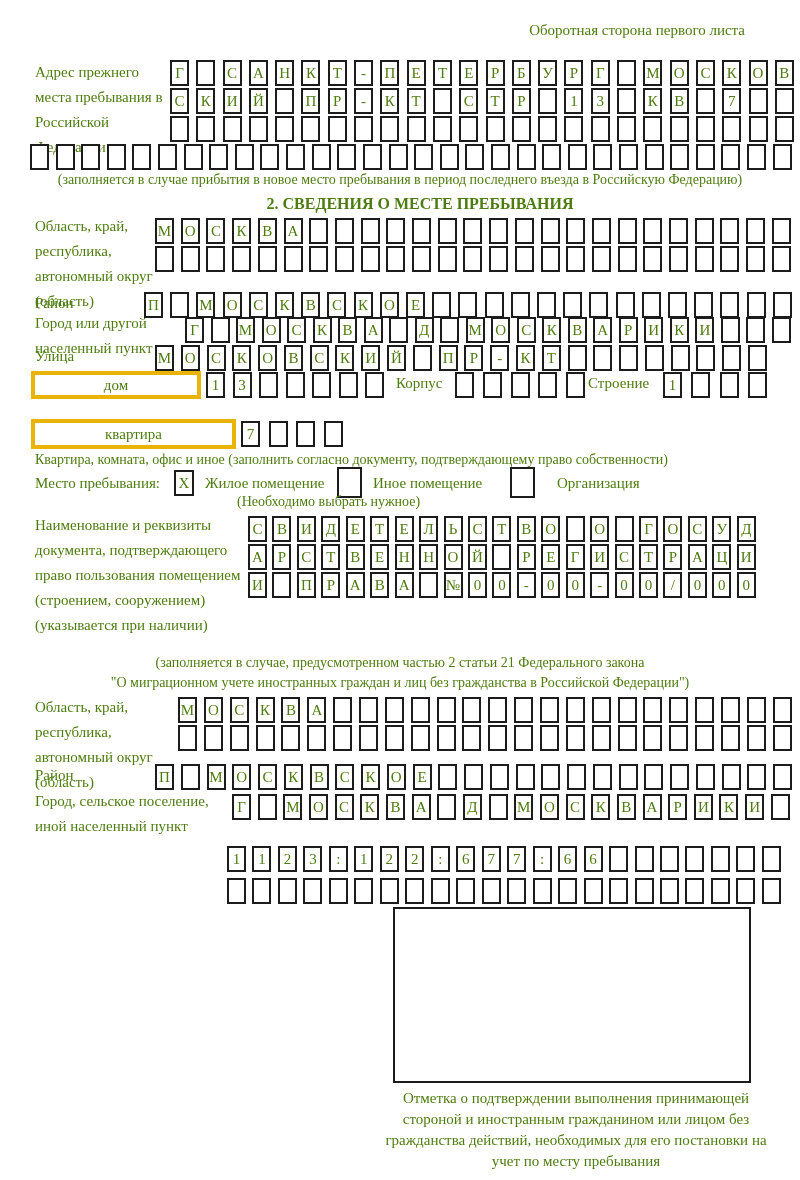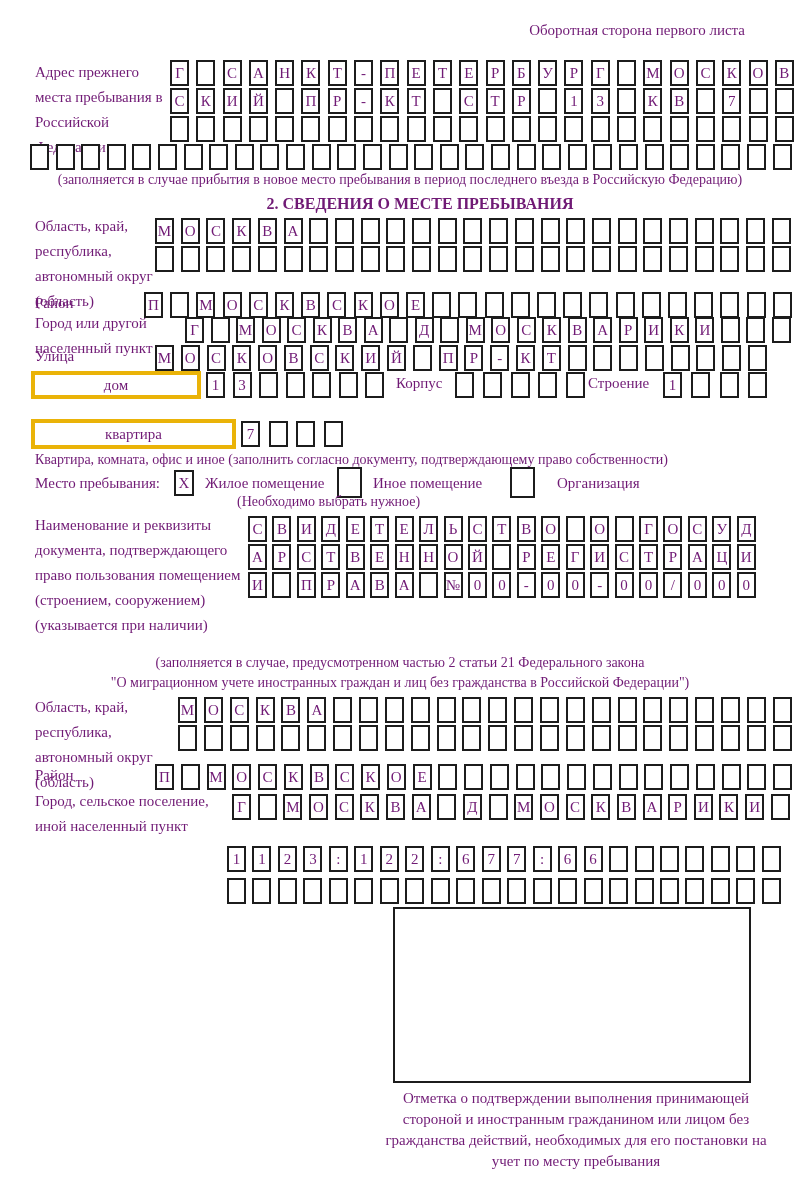--- a/index.html
+++ b/index.html
@@ -1,17 +1,17 @@
 <!DOCTYPE html>
 <html lang="ru"><head>
 <meta charset="utf-8">
 <style>
   html,body{margin:0;padding:0;background:#fff;}
   .page{position:relative;width:800px;height:1180px;background:#fff;
-        font-family:"Liberation Serif","DejaVu Serif",serif;color:#701a75;overflow:hidden;}
+        font-family:"Liberation Serif","DejaVu Serif",serif;color:#4d7c0f;overflow:hidden;}
   .abs{position:absolute;}
   .lbl{font-size:15px;line-height:25px;}
   .caption{font-size:14px;white-space:nowrap;}
   .title{font-weight:bold;font-size:16px;text-align:center;width:100%;padding-left:20px;}
   .cnote{font-size:14px;text-align:center;width:100%;white-space:nowrap;}
   .cellrow{display:flex;justify-content:space-between;height:27px;}
   .cell{width:19px;height:26px;border:2px solid #1c1c1c;box-sizing:border-box;background:#fff;
         display:flex;align-items:center;justify-content:center;font-size:15px;}
   .wordbox{border:4px solid #eab308;box-sizing:border-box;display:flex;align-items:center;
            justify-content:center;font-size:15px;background:#fff;}

